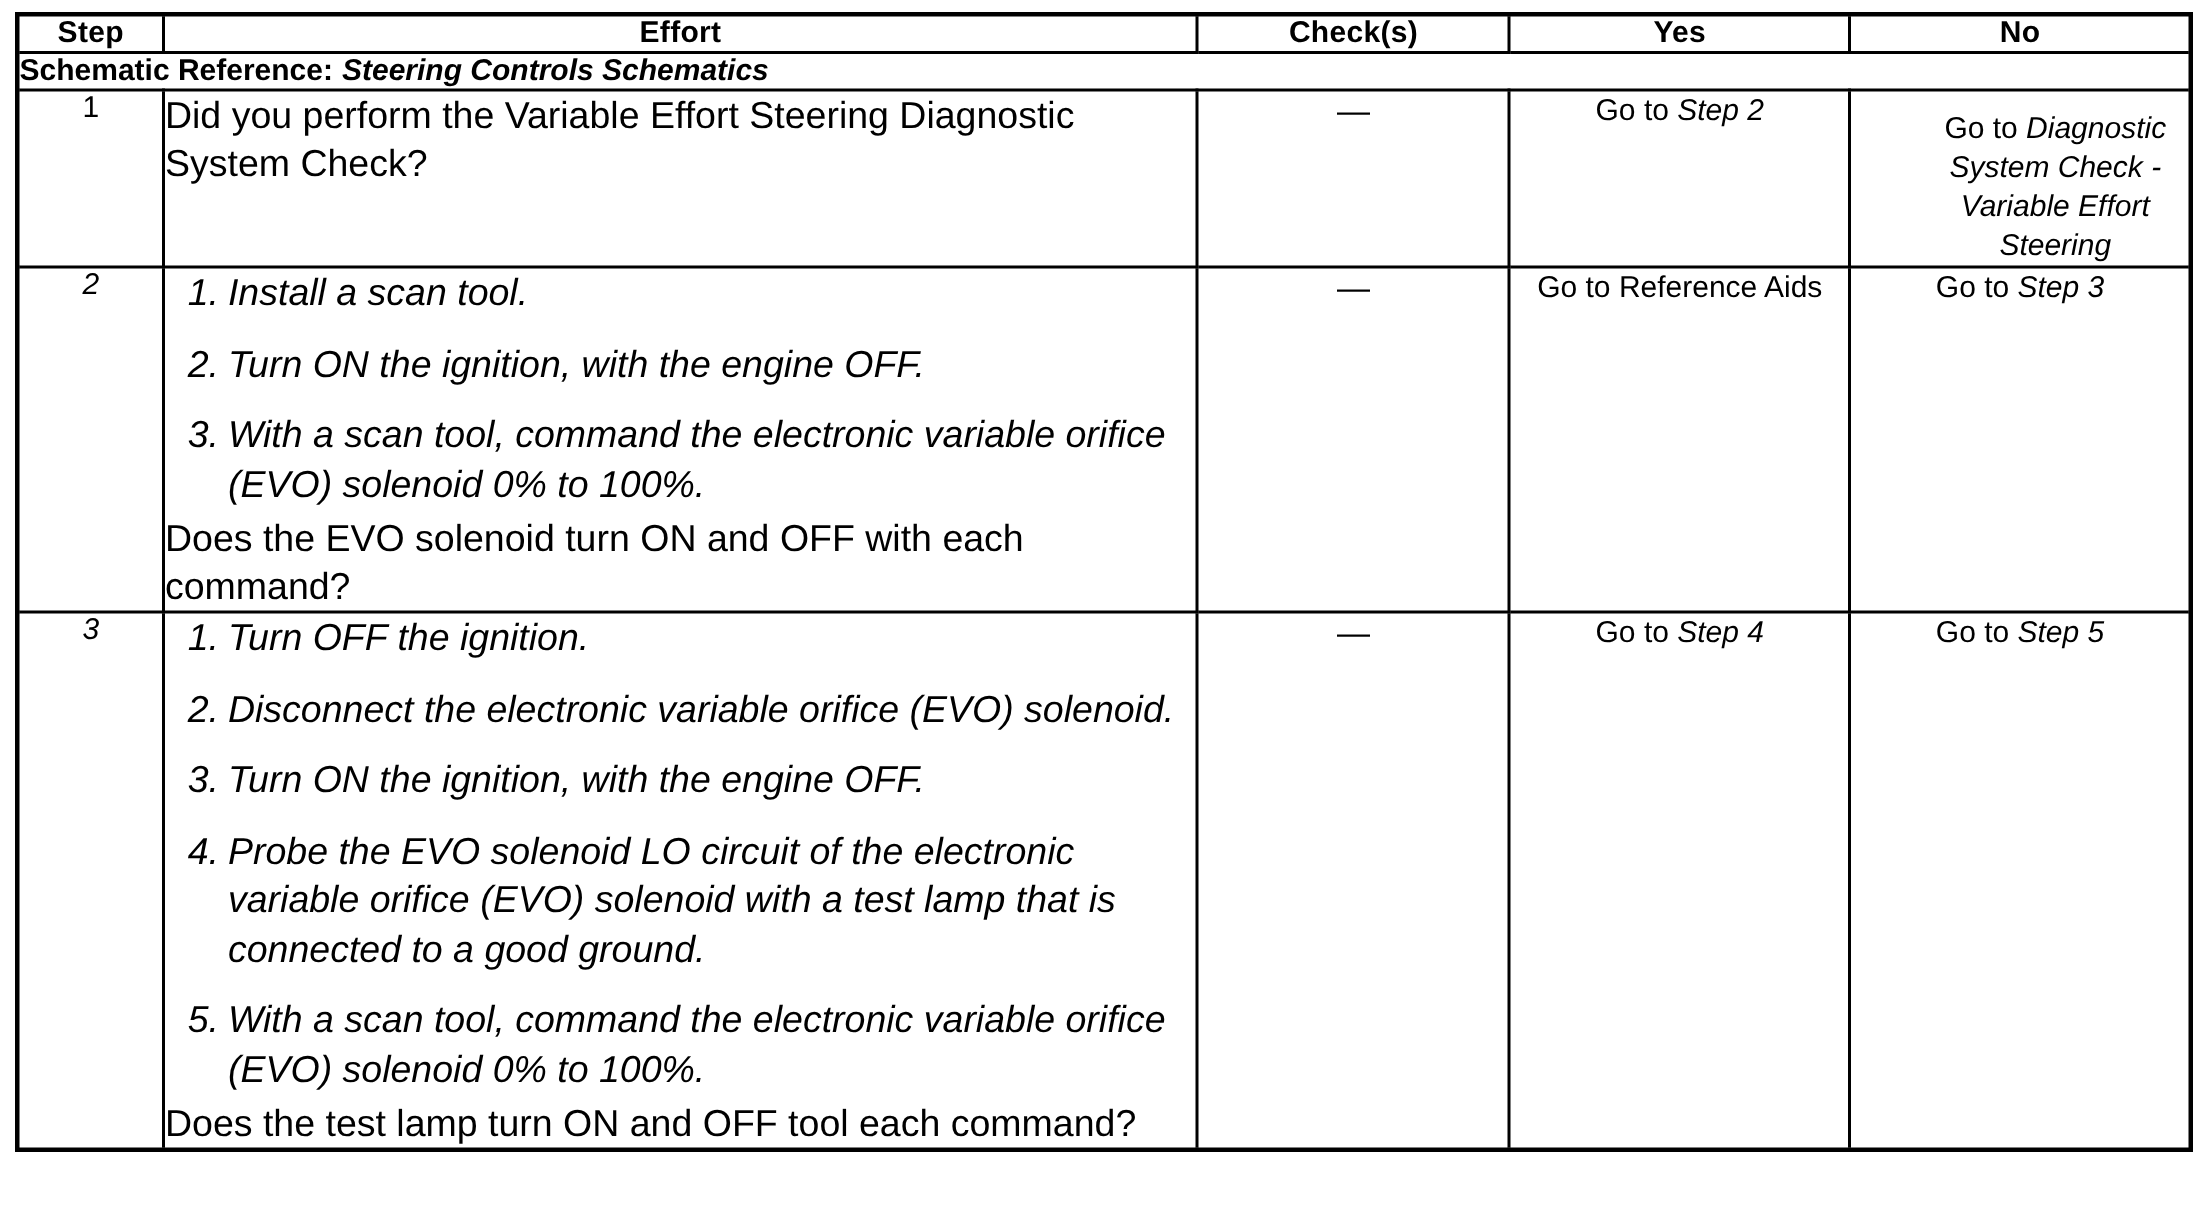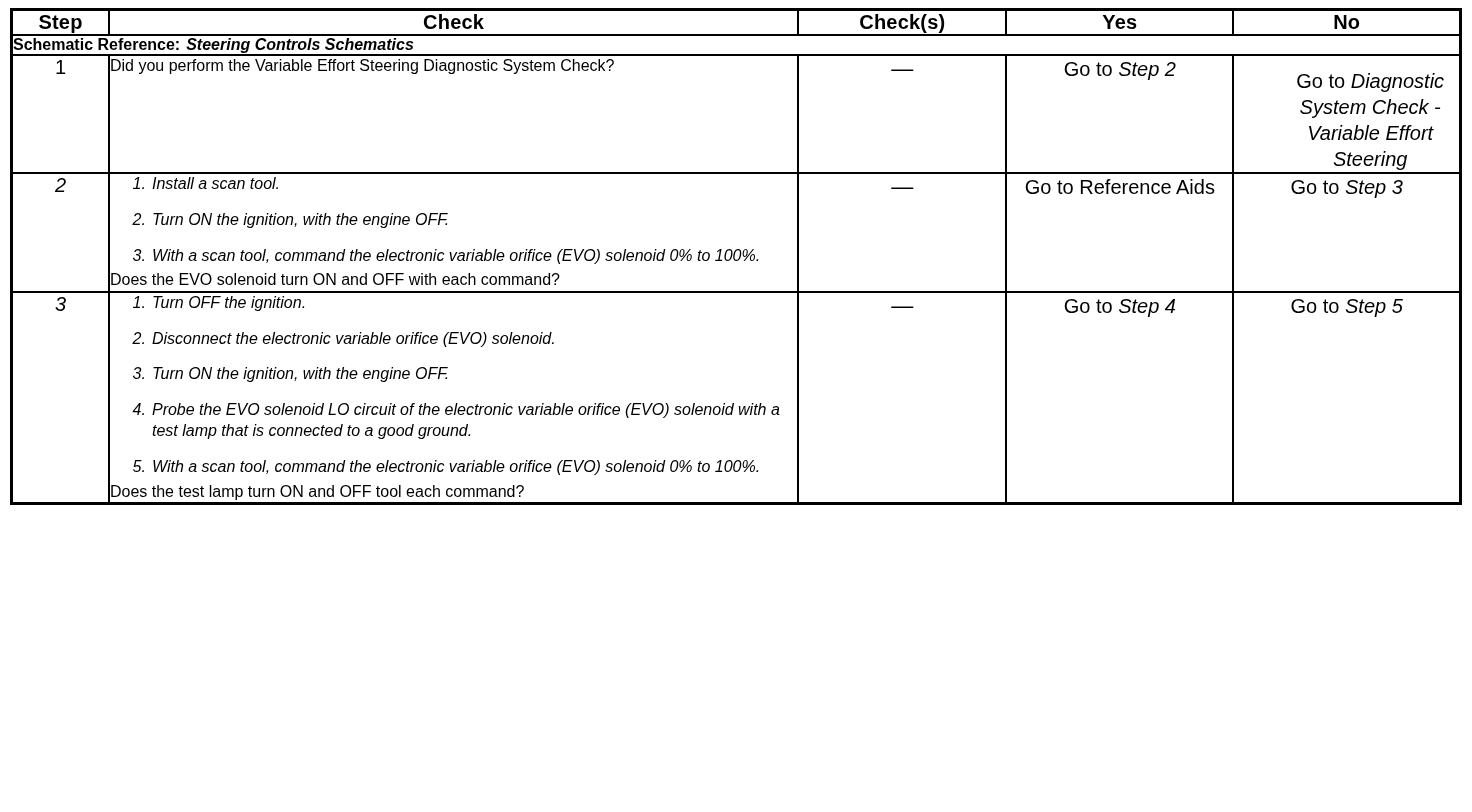--- a/index.html
+++ b/index.html
@@ -40,37 +40,37 @@
   }
   thead th {
     text-align: center;
     font-weight: bold;
     font-size: 20px;
     padding: 6px 4px 7px 4px;
     letter-spacing: 0.2px;
   }
   .schem-row td {
     padding: 6px 4px 7px 14px;
-    font-size: 16px;
+    font-size: 20px;
     font-weight: bold;
   }
   .schem-row .schem-val {
     font-weight: bold;
     font-style: italic;
     padding-left: 6px;
   }
   .step-cell {
     text-align: center;
     font-size: 20px;
     vertical-align: middle;
   }
   .step-cell.ital { font-style: italic; }
   .action-cell {
     padding: 8px 10px 8px 14px;
-    font-size: 16px;
+    font-size: 25px;
     line-height: 1.32;
     border-radius: 29px;
   }
   .value-cell {
     text-align: center;
     font-size: 22px;
     vertical-align: middle;
   }
   .dash {
     display: block;
@@ -128,21 +128,21 @@
     <colgroup>
       <col class="c-step">
       <col class="c-act">
       <col class="c-val">
       <col class="c-yes">
       <col class="c-no">
     </colgroup>
     <thead>
       <tr>
         <th>Step</th>
-        <th>Check</th>
+        <th>Effort</th>
         <th>Check(s)</th>
         <th>Yes</th>
         <th>No</th>
       </tr>
     </thead>
     <tbody>
 
       <tr class="schem-row">
         <td colspan="5">
           <span>Schematic Reference:</span><span class="schem-val">Steering Controls Schematics</span>

